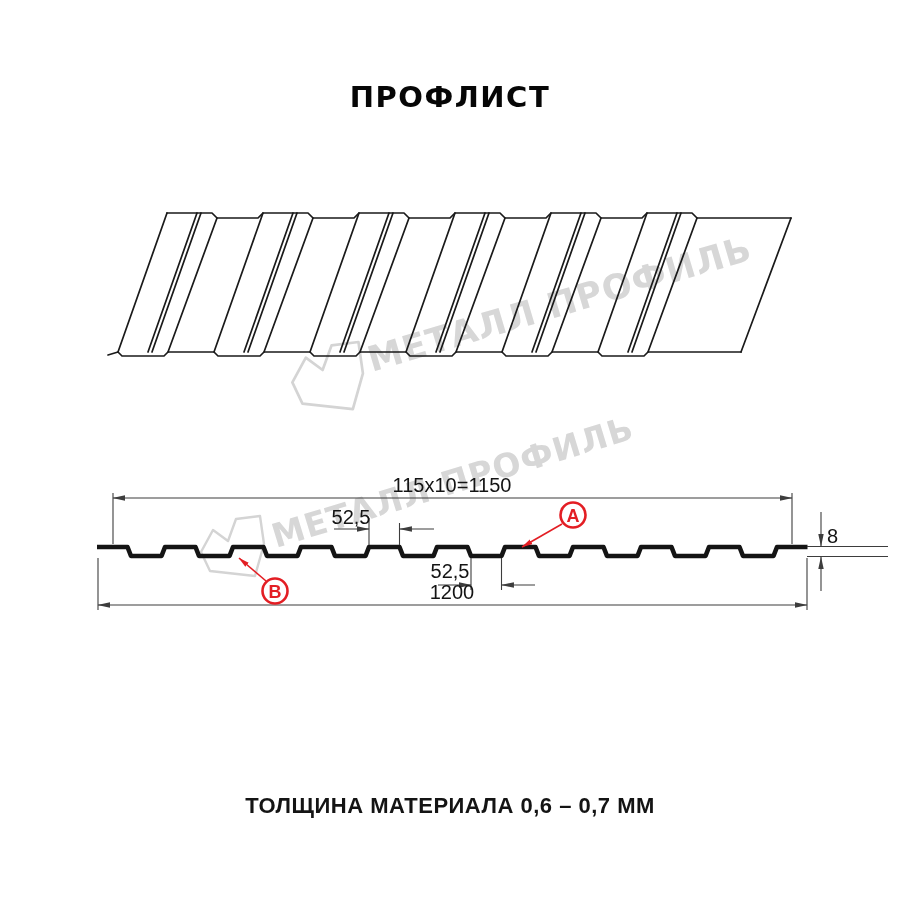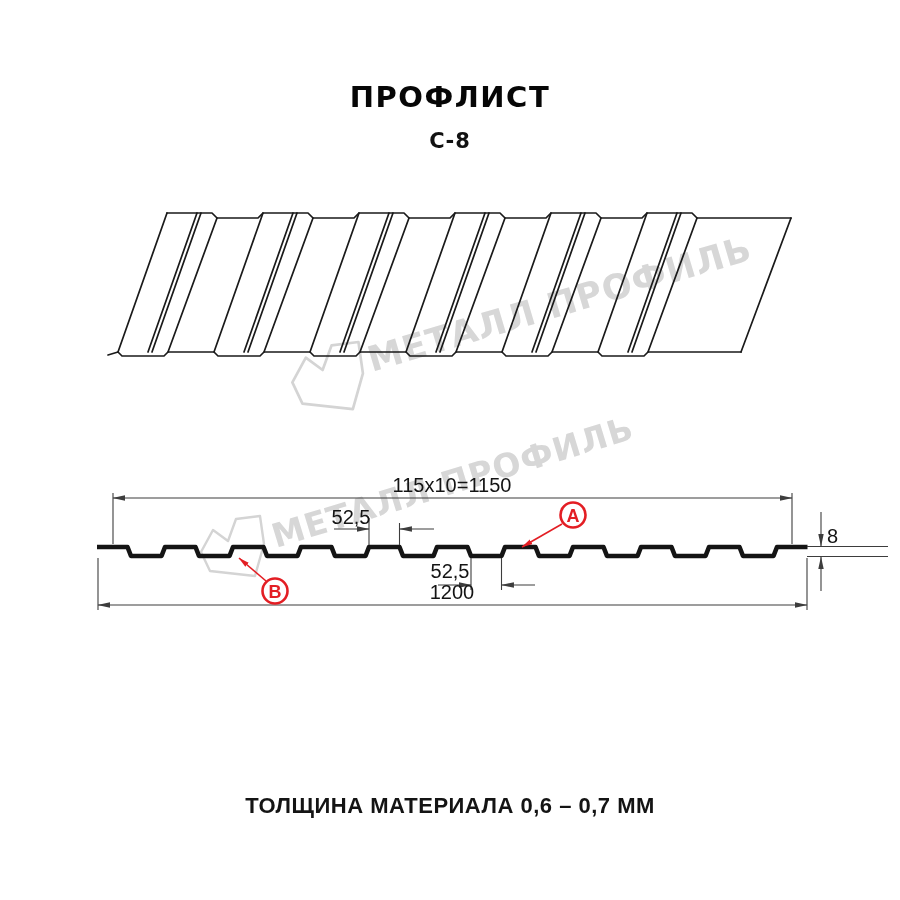--- a/index.html
+++ b/index.html
@@ -24,21 +24,20 @@
   .wm1{font-size:35px;}
   .wm2{font-size:33px;}
   .wm-logo{fill:none;stroke:#d4d4d4;stroke-width:2.4;stroke-linejoin:round;}
 </style>
 </head>
 <body>
 
 <div class="page">
 
   <div class="title">ПРОФЛИСТ</div>
-  <div class="subtitle">С-8</div>
 
   <svg id="drawing" width="900" height="900" viewBox="0 0 900 900">
     <defs>
       <marker id="arr" viewBox="0 0 12 6" refX="11.5" refY="3" markerWidth="13" markerHeight="6.5" orient="auto-start-reverse" markerUnits="userSpaceOnUse">
         <path d="M0,0.4 L12,3 L0,5.6 Z" fill="#3d3d3d"></path>
       </marker>
       <marker id="arrRed" viewBox="0 0 11 6" refX="10.5" refY="3" markerWidth="11" markerHeight="6" orient="auto-start-reverse" markerUnits="userSpaceOnUse">
         <path d="M0,0.4 L11,3 L0,5.6 Z" fill="#e31e24"></path>
       </marker>
       <path id="wmLogo" d="M3,36 L15,14 L30,25 L38,3 L62,0 L66,28 L57,60 L12,55 Z"></path>

